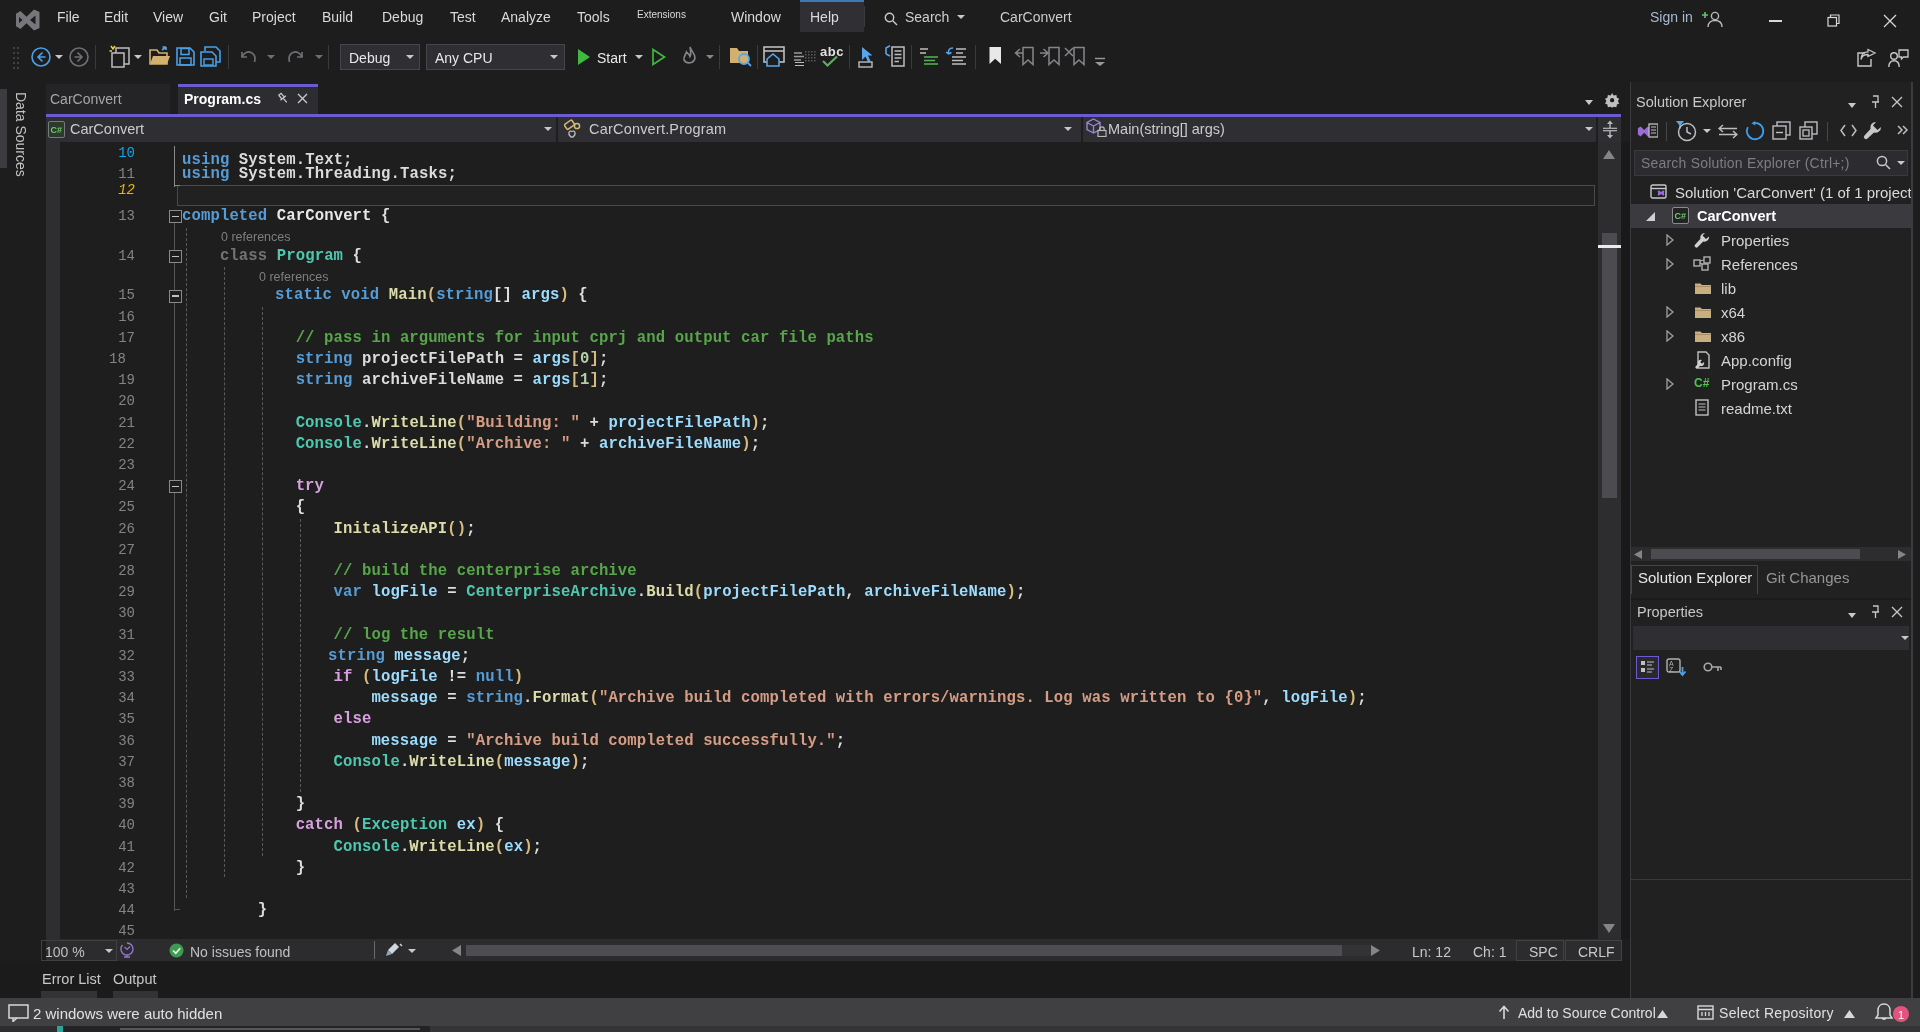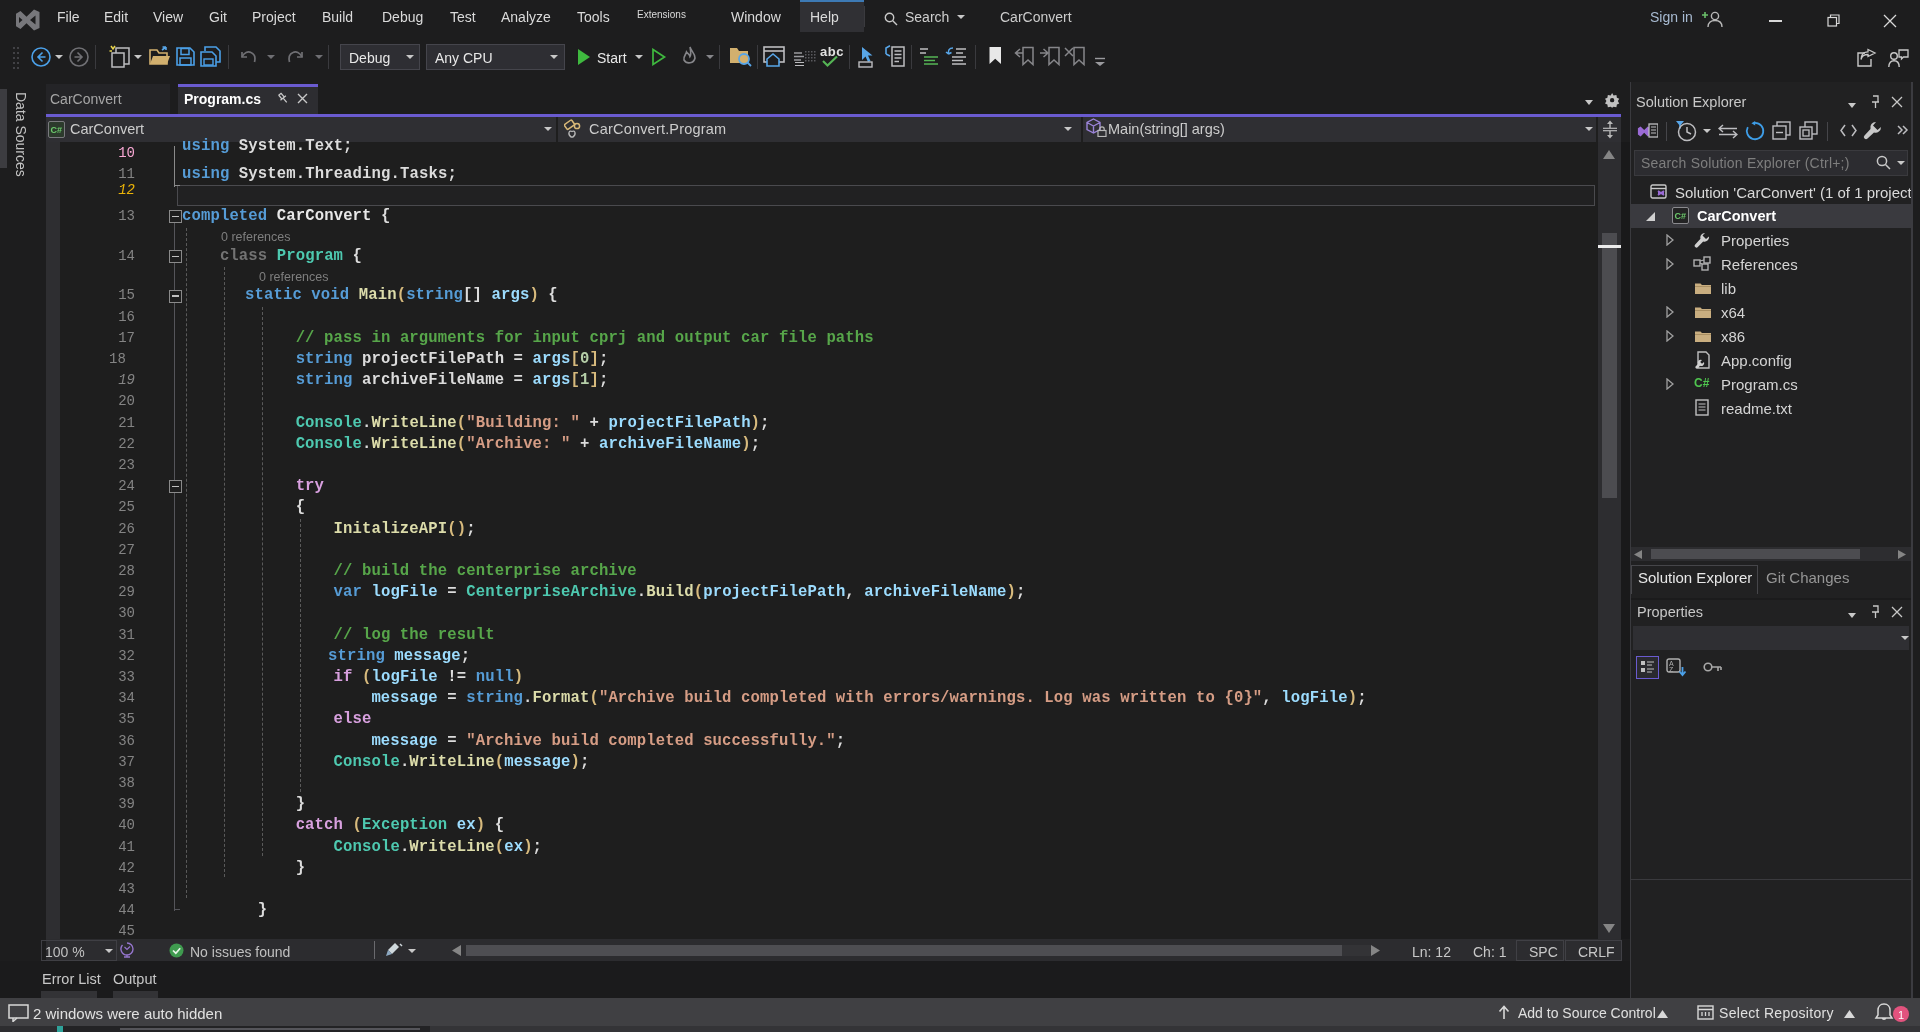--- a/index.html
+++ b/index.html
@@ -277,30 +277,30 @@
 <div class="" style="left:174px;top:222.19999999999996px;width:1.2px;height:689.0000000000007px;background:#55555a;"></div>
 <div class="" style="left:174px;top:909.2000000000006px;width:6px;height:1.2px;background:#55555a;"></div>
 <div class="" style="left:168.5px;top:210.29999999999995px;width:13px;height:13px;border:1px solid #8a8a8a;background:#1e1e1e;"></div>
 <div class="" style="left:171.5px;top:216.19999999999996px;width:7px;height:1.2px;background:#c0c0c0;"></div>
 <div class="" style="left:168.5px;top:249.89999999999998px;width:13px;height:13px;border:1px solid #8a8a8a;background:#1e1e1e;"></div>
 <div class="" style="left:171.5px;top:255.79999999999998px;width:7px;height:1.2px;background:#c0c0c0;"></div>
 <div class="" style="left:168.5px;top:289.49999999999994px;width:13px;height:13px;border:1px solid #8a8a8a;background:#1e1e1e;"></div>
 <div class="" style="left:171.5px;top:295.3999999999999px;width:7px;height:1.2px;background:#c0c0c0;"></div>
 <div class="" style="left:168.5px;top:480.29999999999984px;width:13px;height:13px;border:1px solid #8a8a8a;background:#1e1e1e;"></div>
 <div class="" style="left:171.5px;top:486.1999999999998px;width:7px;height:1.2px;background:#c0c0c0;"></div>
-<div class="ln" style="left:100px;top:142.6px;color:#f9a8d4;">10</div>
+<div class="ln" style="left:100px;top:142.6px;color:#0ea5e9;">10</div>
 <div class="ln" style="left:100px;top:163.79999999999998px;color:#848484;">11</div>
 <div class="ln" style="left:100px;top:180px;color:#eab308;font-style:italic;">12</div>
 <div class="ln" style="left:100px;top:206.19999999999996px;color:#848484;">13</div>
 <div class="ln" style="left:100px;top:245.79999999999995px;color:#848484;">14</div>
 <div class="ln" style="left:100px;top:285.3999999999999px;color:#848484;">15</div>
 <div class="ln" style="left:100px;top:306.5999999999999px;color:#848484;">16</div>
 <div class="ln" style="left:100px;top:327.7999999999999px;color:#848484;">17</div>
 <div class="ln" style="left:100px;top:348.9999999999999px;color:#848484;text-align:center;">18</div>
-<div class="ln" style="left:100px;top:370.1999999999999px;color:#848484;font-style:italic;">19</div>
+<div class="ln" style="left:100px;top:370.1999999999999px;color:#848484;">19</div>
 <div class="ln" style="left:100px;top:391.39999999999986px;color:#848484;">20</div>
 <div class="ln" style="left:100px;top:412.59999999999985px;color:#848484;">21</div>
 <div class="ln" style="left:100px;top:433.79999999999984px;color:#848484;">22</div>
 <div class="ln" style="left:100px;top:454.99999999999983px;color:#848484;">23</div>
 <div class="ln" style="left:100px;top:476.1999999999998px;color:#848484;">24</div>
 <div class="ln" style="left:100px;top:497.3999999999998px;color:#848484;">25</div>
 <div class="ln" style="left:100px;top:518.5999999999998px;color:#848484;">26</div>
 <div class="ln" style="left:100px;top:539.7999999999998px;color:#848484;">27</div>
 <div class="ln" style="left:100px;top:560.9999999999999px;color:#848484;">28</div>
 <div class="ln" style="left:100px;top:582.1999999999999px;color:#848484;">29</div>
@@ -313,27 +313,27 @@
 <div class="ln" style="left:100px;top:730.6000000000003px;color:#848484;">36</div>
 <div class="ln" style="left:100px;top:751.8000000000003px;color:#848484;">37</div>
 <div class="ln" style="left:100px;top:773.0000000000003px;color:#848484;text-align:right;">38</div>
 <div class="ln" style="left:100px;top:794.2000000000004px;color:#848484;">39</div>
 <div class="ln" style="left:100px;top:815.4000000000004px;color:#848484;">40</div>
 <div class="ln" style="left:100px;top:836.6000000000005px;color:#848484;">41</div>
 <div class="ln" style="left:100px;top:857.8000000000005px;color:#848484;">42</div>
 <div class="ln" style="left:100px;top:879.0000000000006px;color:#848484;">43</div>
 <div class="ln" style="left:100px;top:900.2000000000006px;color:#848484;">44</div>
 <div class="ln" style="left:100px;top:921.4000000000007px;color:#848484;">45</div>
-<div class="code" style="left:182.0px;top:136px;"><span style="color:#569cd6">using</span><span style="color:#dcdcdc"> System.Text;</span></div>
+<div class="code" style="left:182.0px;top:150px;"><span style="color:#569cd6">using</span><span style="color:#dcdcdc"> System.Text;</span></div>
 <div class="code" style="left:182.0px;top:163.79999999999998px;"><span style="color:#569cd6">using</span><span style="color:#dcdcdc"> System.Threading.Tasks;</span></div>
 <div class="code" style="left:182.0px;top:206.19999999999996px;"><span style="color:#569cd6">completed</span><span style="color:#e8e8e8"> CarConvert </span><span style="color:#dcdcdc">{</span></div>
 <div class="t" style="left:221px;top:230.39999999999995px;font-size:12.5px;color:#7e7e7e;">0 references</div>
 <div class="code" style="left:219.88px;top:245.79999999999995px;"><span style="color:#737373">class</span><span style="color:#4ec9b0"> Program </span><span style="color:#dcdcdc">{</span></div>
 <div class="t" style="left:259px;top:269.99999999999994px;font-size:12.5px;color:#7e7e7e;">0 references</div>
-<div class="code" style="left:245px;top:285.3999999999999px;"><span style="color:#569cd6">static void</span><span style="color:#dcdcaa"> Main</span><span style="color:#d7ba7d">(</span><span style="color:#569cd6">string</span><span style="color:#dcdcdc">[] </span><span style="color:#9cdcfe">args</span><span style="color:#d7ba7d">)</span><span style="color:#dcdcdc"> {</span></div>
+<div class="code" style="left:275px;top:285.3999999999999px;"><span style="color:#569cd6">static void</span><span style="color:#dcdcaa"> Main</span><span style="color:#d7ba7d">(</span><span style="color:#569cd6">string</span><span style="color:#dcdcdc">[] </span><span style="color:#9cdcfe">args</span><span style="color:#d7ba7d">)</span><span style="color:#dcdcdc"> {</span></div>
 <div class="code" style="left:295.64px;top:327.7999999999999px;"><span style="color:#57a64a">// pass in arguments for input cprj and output car file paths</span></div>
 <div class="code" style="left:295.64px;top:348.9999999999999px;"><span style="color:#569cd6">string</span><span style="color:#dcdcdc"> projectFilePath = </span><span style="color:#9cdcfe">args</span><span style="color:#d7ba7d">[</span><span style="color:#b5cea8">0</span><span style="color:#d7ba7d">]</span><span style="color:#dcdcdc">;</span></div>
 <div class="code" style="left:295.64px;top:370.1999999999999px;"><span style="color:#569cd6">string</span><span style="color:#dcdcdc"> archiveFileName = </span><span style="color:#9cdcfe">args</span><span style="color:#d7ba7d">[</span><span style="color:#b5cea8">1</span><span style="color:#d7ba7d">]</span><span style="color:#dcdcdc">;</span></div>
 <div class="code" style="left:295.64px;top:412.59999999999985px;"><span style="color:#4ec9b0">Console</span><span style="color:#dcdcdc">.</span><span style="color:#dcdcaa">WriteLine</span><span style="color:#d7ba7d">(</span><span style="color:#d69d85">"Building: "</span><span style="color:#dcdcdc"> + </span><span style="color:#9cdcfe">projectFilePath</span><span style="color:#d7ba7d">)</span><span style="color:#dcdcdc">;</span></div>
 <div class="code" style="left:295.64px;top:433.79999999999984px;"><span style="color:#4ec9b0">Console</span><span style="color:#dcdcdc">.</span><span style="color:#dcdcaa">WriteLine</span><span style="color:#d7ba7d">(</span><span style="color:#d69d85">"Archive: "</span><span style="color:#dcdcdc"> + </span><span style="color:#9cdcfe">archiveFileName</span><span style="color:#d7ba7d">)</span><span style="color:#dcdcdc">;</span></div>
 <div class="code" style="left:295.64px;top:476.1999999999998px;"><span style="color:#d8a0df">try</span></div>
 <div class="code" style="left:295.64px;top:497.3999999999998px;"><span style="color:#dcdcdc">{</span></div>
 <div class="code" style="left:333.52px;top:518.5999999999998px;"><span style="color:#dcdcaa">InitalizeAPI</span><span style="color:#d7ba7d">()</span><span style="color:#dcdcdc">;</span></div>
 <div class="code" style="left:333.52px;top:560.9999999999999px;"><span style="color:#57a64a">// build the centerprise archive</span></div>
 <div class="code" style="left:333.52px;top:582.1999999999999px;"><span style="color:#569cd6">var</span><span style="color:#9cdcfe"> logFile</span><span style="color:#dcdcdc"> = </span><span style="color:#4ec9b0">CenterpriseArchive</span><span style="color:#dcdcdc">.</span><span style="color:#dcdcaa">Build</span><span style="color:#d7ba7d">(</span><span style="color:#9cdcfe">projectFilePath</span><span style="color:#dcdcdc">, </span><span style="color:#9cdcfe">archiveFileName</span><span style="color:#d7ba7d">)</span><span style="color:#dcdcdc">;</span></div>

